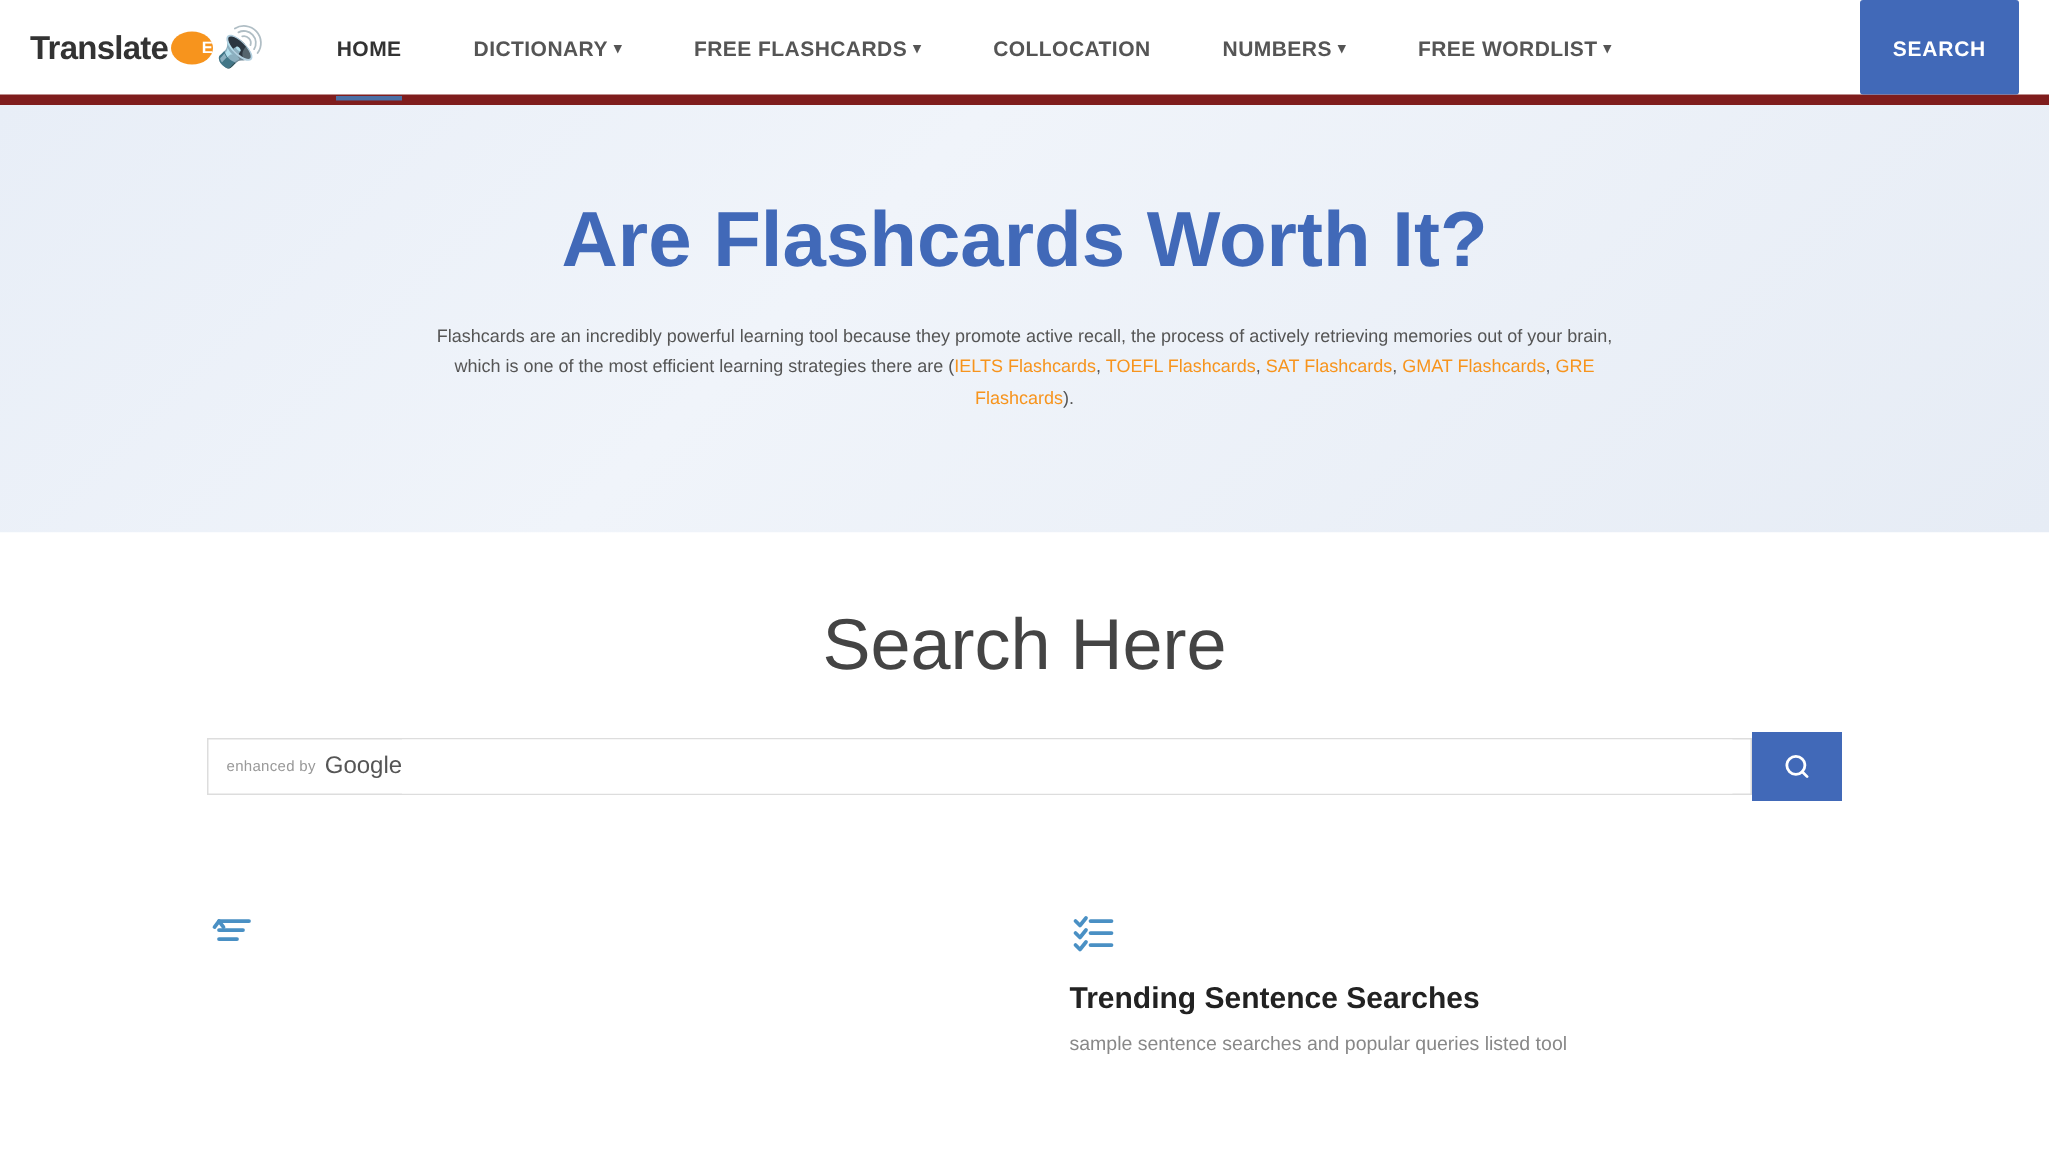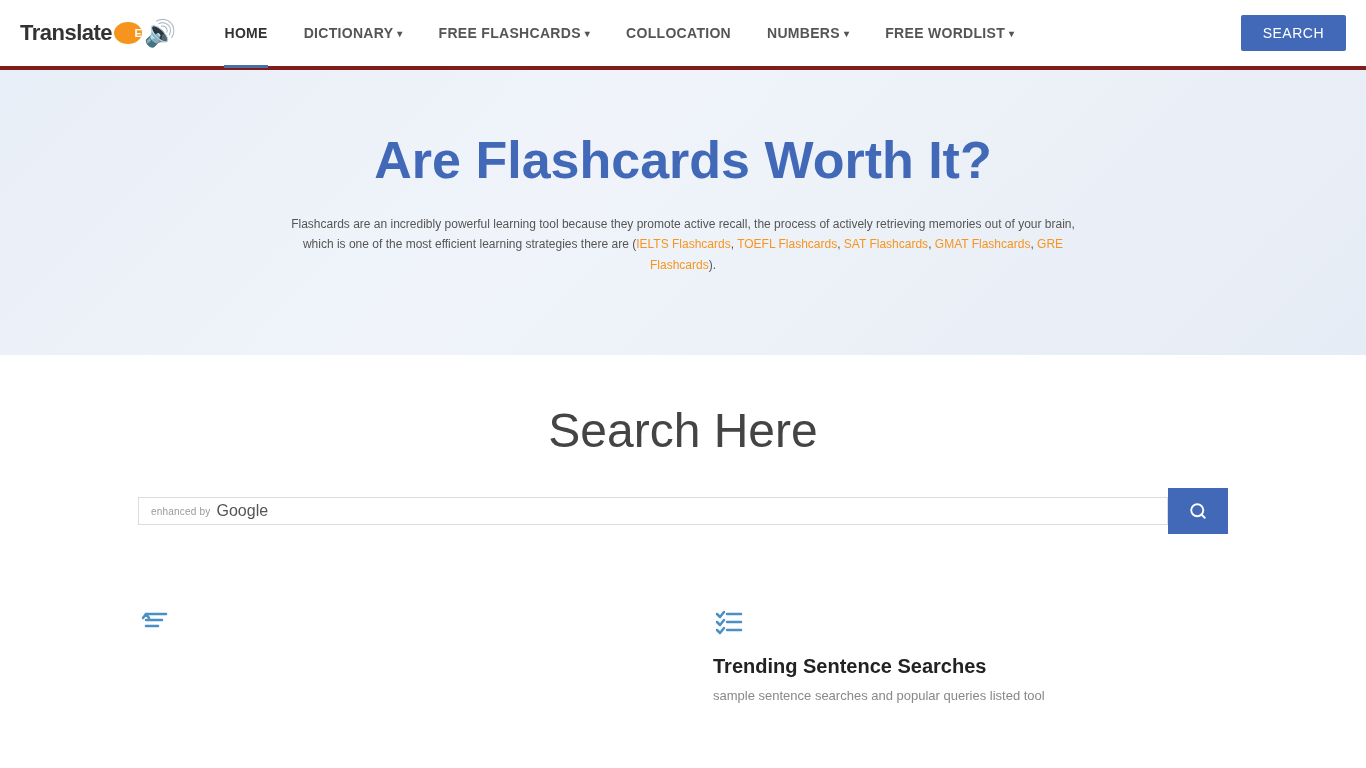--- a/index.html
+++ b/index.html
@@ -1,24 +1,23 @@
 <!DOCTYPE html>
 <html><head>
   <meta charset="utf-8">
   <style>
     * { margin: 0; padding: 0; box-sizing: border-box; }
     body { font-family: Arial, sans-serif; background: #fff; color: #333; width: 1366px; }
 
     
     nav {
       display: flex;
-      align-items: center;
       padding: 0 20px;
       height: 70px;
-      border-bottom: 4px solid #7f1d1d;
+      border-bottom: 7px solid #7f1d1d;
       background: #fff;
       position: relative;
       z-index: 10;
     }
     .logo-wrap {
       display: flex;
       align-items: center;
       margin-right: 30px;
     }
     .logo-text {
@@ -43,21 +42,21 @@
       padding-left: 28px;
     }
     .logo-icon {
       font-size: 26px;
       margin-left: 2px;
       color: #f7941d;
     }
     .nav-links {
       display: flex;
       align-items: center;
-      gap: 0;
+      gap: 12px;
       flex: 1;
     }
     .nav-item {
       padding: 0 18px;
       height: 70px;
       display: flex;
       align-items: center;
       font-size: 14px;
       font-weight: 600;
       color: #555;
@@ -82,21 +81,21 @@
     .nav-item .chevron {
       margin-left: 4px;
       font-size: 10px;
     }
     .nav-search-btn {
       background: #4169b8;
       color: #fff;
       border: none;
       padding: 10px 22px;
       font-size: 14px;
-      font-weight: normal;
+      font-weight: bold;
       cursor: pointer;
       letter-spacing: 0.5px;
       border-radius: 2px;
       margin-left: auto;
     }
 
     
     .hero {
       background: linear-gradient(135deg, #e8eef7 0%, #f0f4fa 40%, #e6ecf5 100%);
       padding: 60px 20px 80px;
@@ -139,21 +138,21 @@
       max-width: 1090px;
       margin: 0 auto;
       gap: 0;
     }
     .search-input-wrap {
       flex: 1;
       border: 1px solid #ddd;
       display: flex;
       align-items: center;
       padding: 0 12px;
-      height: 28px;
+      height: 38px;
       background: #fff;
     }
     .enhanced-label {
       font-size: 10px;
       color: #999;
       margin-right: 6px;
       white-space: nowrap;
       letter-spacing: 0.2px;
     }
     .google-text {

